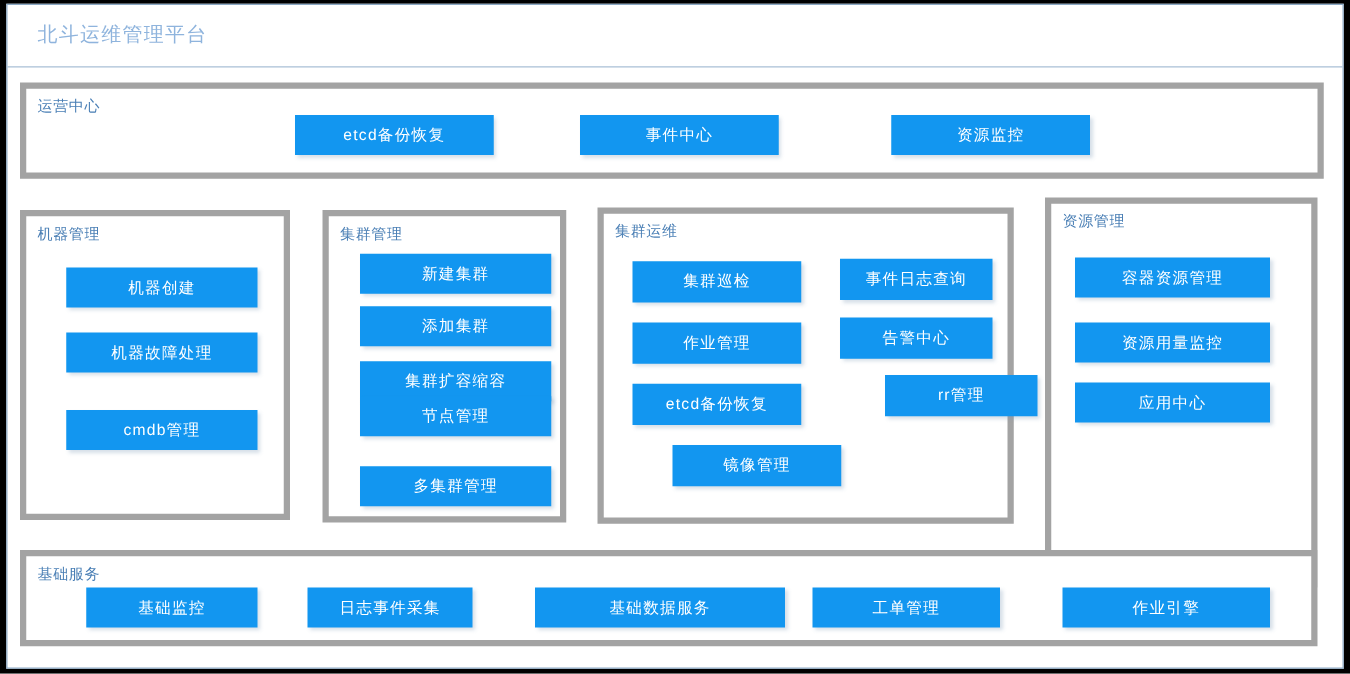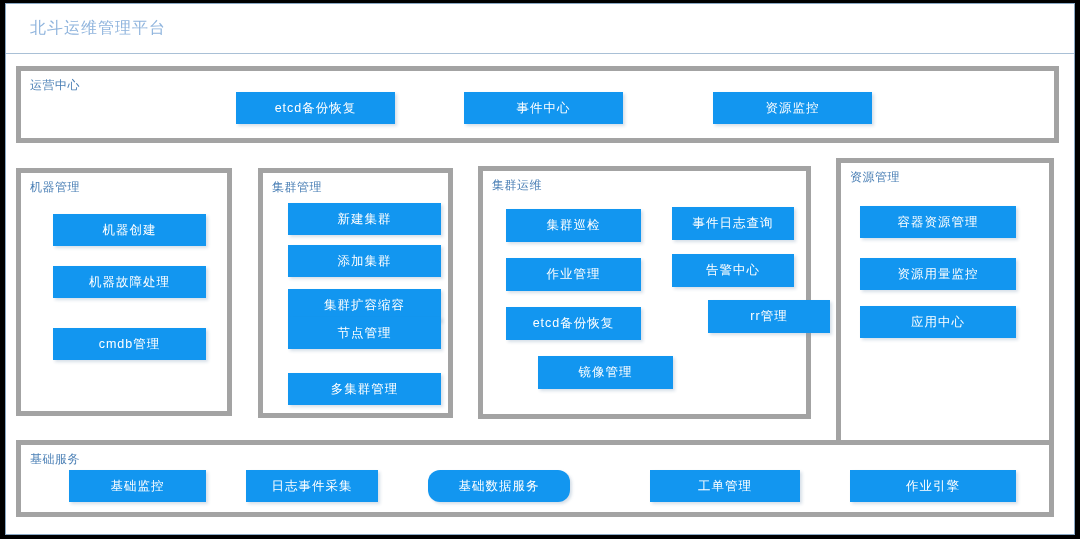--- a/index.html
+++ b/index.html
@@ -125,21 +125,21 @@
 
   
   #btn-container-res   { left: 860px; top: 206px; width: 156px; height: 32px; }
   #btn-res-usage       { left: 860px; top: 258px; width: 156px; height: 32px; }
   #btn-app-center      { left: 860px; top: 306px; width: 156px; height: 32px; }
 
   
   #panel-basic    { left: 16px;  top: 440px; width: 1038px; height: 77px; }
   #btn-basic-monitor   { left: 69px;  top: 470px; width: 137px; height: 32px; }
   #btn-log-collect     { left: 246px; top: 470px; width: 132px; height: 32px; }
-  #btn-basic-data      { left: 428px; top: 470px; width: 142px; height: 32px; border-radius: 12px; }
+  #btn-basic-data      { left: 428px; top: 470px; width: 200px; height: 32px; }
   #btn-ticket-mgmt     { left: 650px; top: 470px; width: 150px; height: 32px; }
   #btn-job-engine      { left: 850px; top: 470px; width: 166px; height: 32px; }
 </style>
 </head>
 <body>
 
 <div id="app">
 
   <div class="outer-frame"></div>
 

